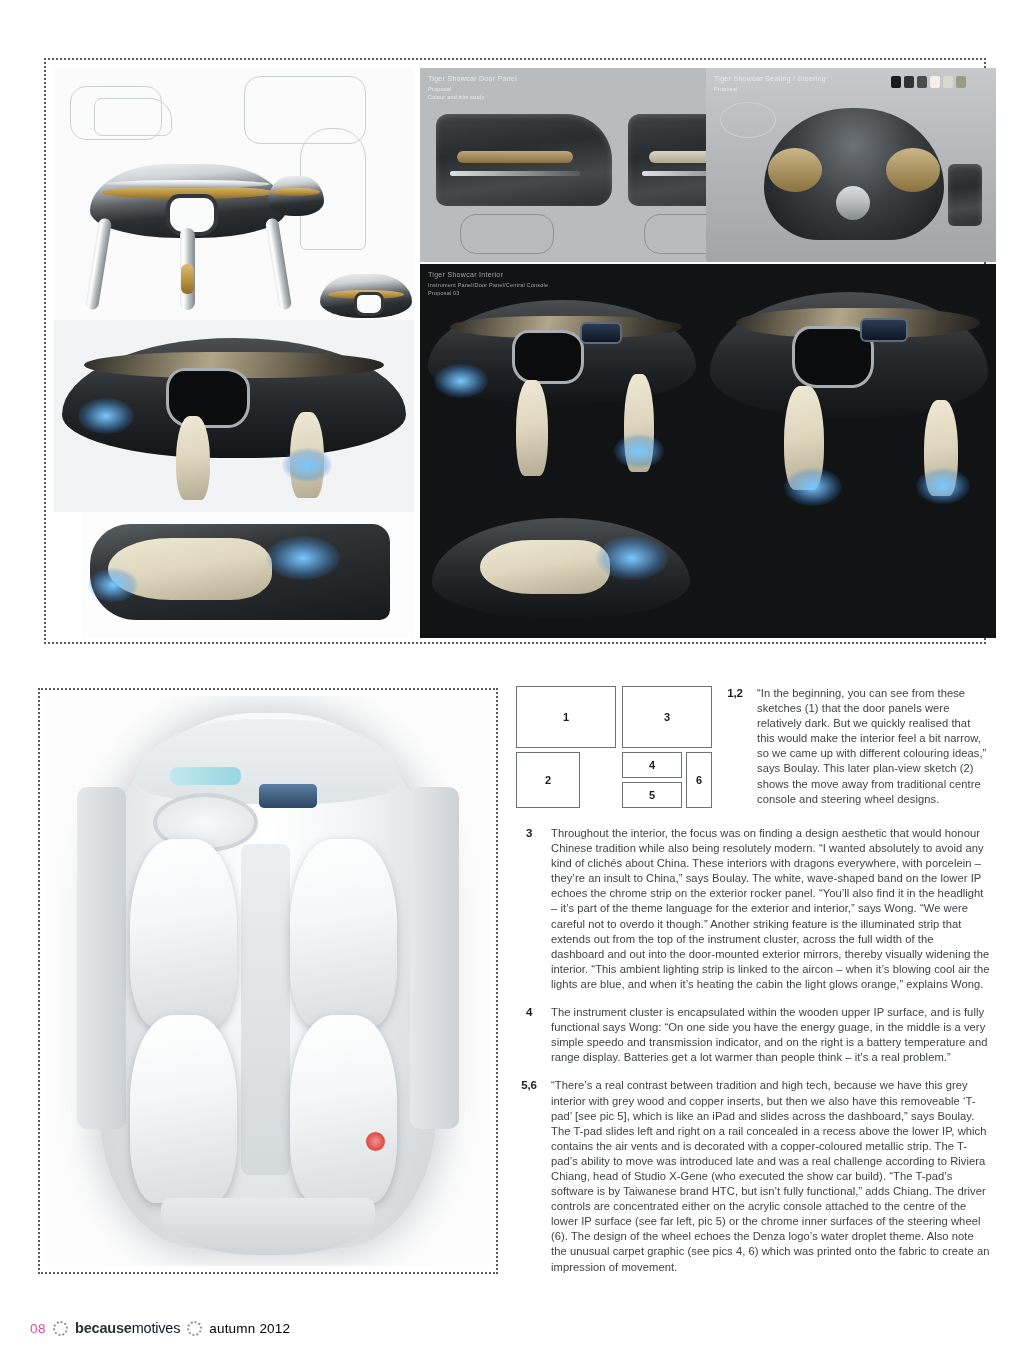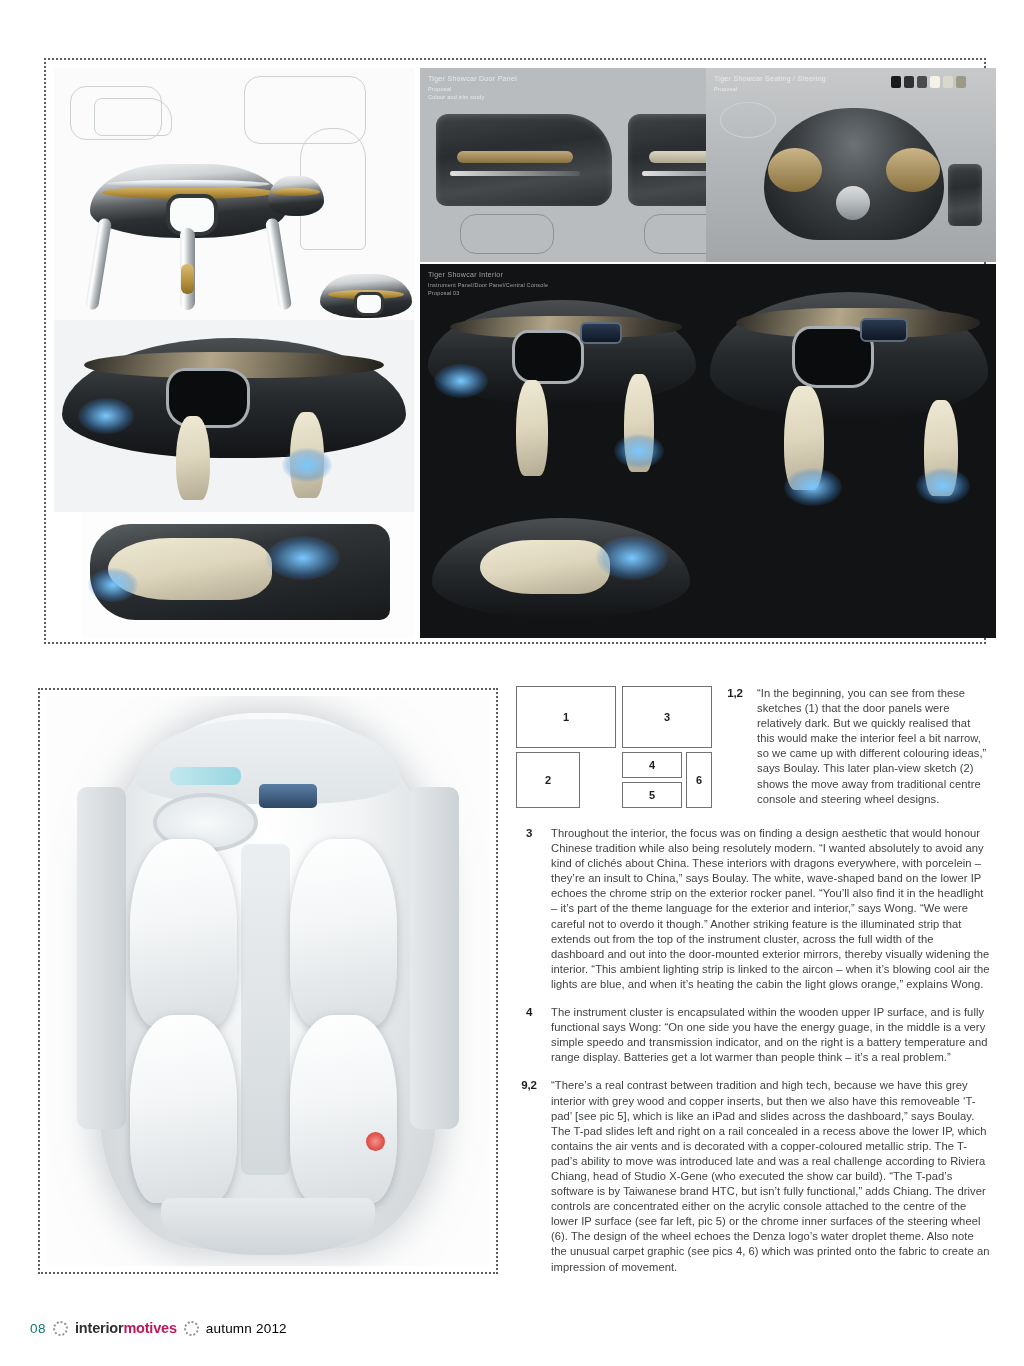--- a/index.html
+++ b/index.html
@@ -138,26 +138,26 @@
   .tbody{flex:1;font-size:11.2px;line-height:15.1px;color:#3f4244;
          text-align:left;letter-spacing:.005em;}
 
   #blk12{position:absolute;left:206px;top:0;width:268px;display:flex;gap:9px;}
   #blk12 .tnum{flex:0 0 26px;}
   #flow{position:absolute;left:0;top:140px;width:474px;}
 
   
   #footer{position:absolute;left:30px;bottom:30px;display:flex;align-items:center;gap:7px;
           font-size:13px;color:#6e7denied;color:#6e7275;}
-  #footer .pg{font-size:13.5px;color:#0f766e;letter-spacing:.5px;}
+  #footer .pg{font-size:13.5px;color:#ec4899;letter-spacing:.5px;}
   .dotring{display:inline-block;width:11px;height:11px;border-radius:50%;
            border:2.2px dotted #8d9194;}
   .logo{font-size:14.5px;color:#2f3234;letter-spacing:-.2px;}
   .logo b{font-weight:bold;}
-  .logo span{font-weight:bold;color:#be185d;}
+  .logo span{font-weight:normal;color:#0f172a;}
   #footer .iss{font-size:13.5px;color:#000000;letter-spacing:.2px;}
 </style>
 </head>
 <body>
 
 <div class="frame" id="top-plate">
  <div class="tp-inner">
 
   <div class="sk" id="sk-main">
     <div class="pencil thin" style="left:16px;top:18px;width:90px;height:52px;"></div>
@@ -317,25 +317,25 @@
   <div id="flow">
     <div class="tblock">
       <div class="tnum">3</div>
       <div class="tbody">Throughout the interior, the focus was on finding a design aesthetic that would honour Chinese tradition while also being resolutely modern. “I wanted absolutely to avoid any kind of clichés about China. These interiors with dragons everywhere, with porcelein – they’re an insult to China,” says Boulay. The white, wave-shaped band on the lower IP echoes the chrome strip on the exterior rocker panel. “You’ll also find it in the headlight – it’s part of the theme language for the exterior and interior,” says Wong. “We were careful not to overdo it though.” Another striking feature is the illuminated strip that extends out from the top of the instrument cluster, across the full width of the dashboard and out into the door-mounted exterior mirrors, thereby visually widening the interior. “This ambient lighting strip is linked to the aircon – when it’s blowing cool air the lights are blue, and when it’s heating the cabin the light glows orange,” explains Wong.</div>
     </div>
     <div class="tblock">
       <div class="tnum">4</div>
       <div class="tbody">The instrument cluster is encapsulated within the wooden upper IP surface, and is fully functional says Wong: “On one side you have the energy guage, in the middle is a very simple speedo and transmission indicator, and on the right is a battery temperature and range display. Batteries get a lot warmer than people think – it’s a real problem.”</div>
     </div>
     <div class="tblock">
-      <div class="tnum">9,2</div>
+      <div class="tnum">5,6</div>
       <div class="tbody">“There’s a real contrast between tradition and high tech, because we have this grey interior with grey wood and copper inserts, but then we also have this removeable ‘T-pad’ [see pic 5], which is like an iPad and slides across the dashboard,” says Boulay. The T-pad slides left and right on a rail concealed in a recess above the lower IP, which contains the air vents and is decorated with a copper-coloured metallic strip. The T-pad’s ability to move was introduced late and was a real challenge according to Riviera Chiang, head of Studio X-Gene (who executed the show car build). “The T-pad’s software is by Taiwanese brand HTC, but isn’t fully functional,” adds Chiang. The driver controls are concentrated either on the acrylic console attached to the centre of the lower IP surface (see far left, pic 5) or the chrome inner surfaces of the steering wheel (6). The design of the wheel echoes the Denza logo’s water droplet theme. Also note the unusual carpet graphic (see pics 4, 6) which was printed onto the fabric to create an impression of movement.</div>
     </div>
   </div>
 </div>
 
 <div id="footer">
   <span class="pg">08</span>
   <span class="dotring"></span>
-  <span class="logo"><b>interior</b><span>motives</span></span>
+  <span class="logo"><b>because</b><span>motives</span></span>
   <span class="dotring"></span>
   <span class="iss">autumn 2012</span>
 </div>
 
 </body></html>

